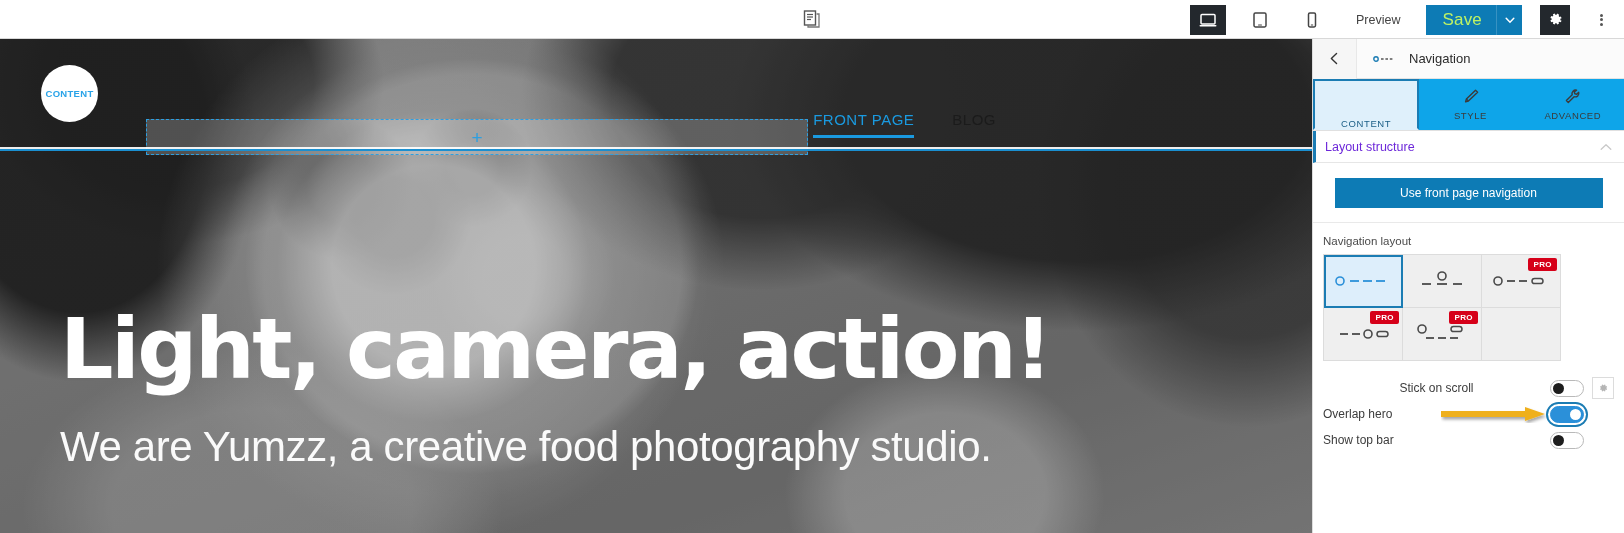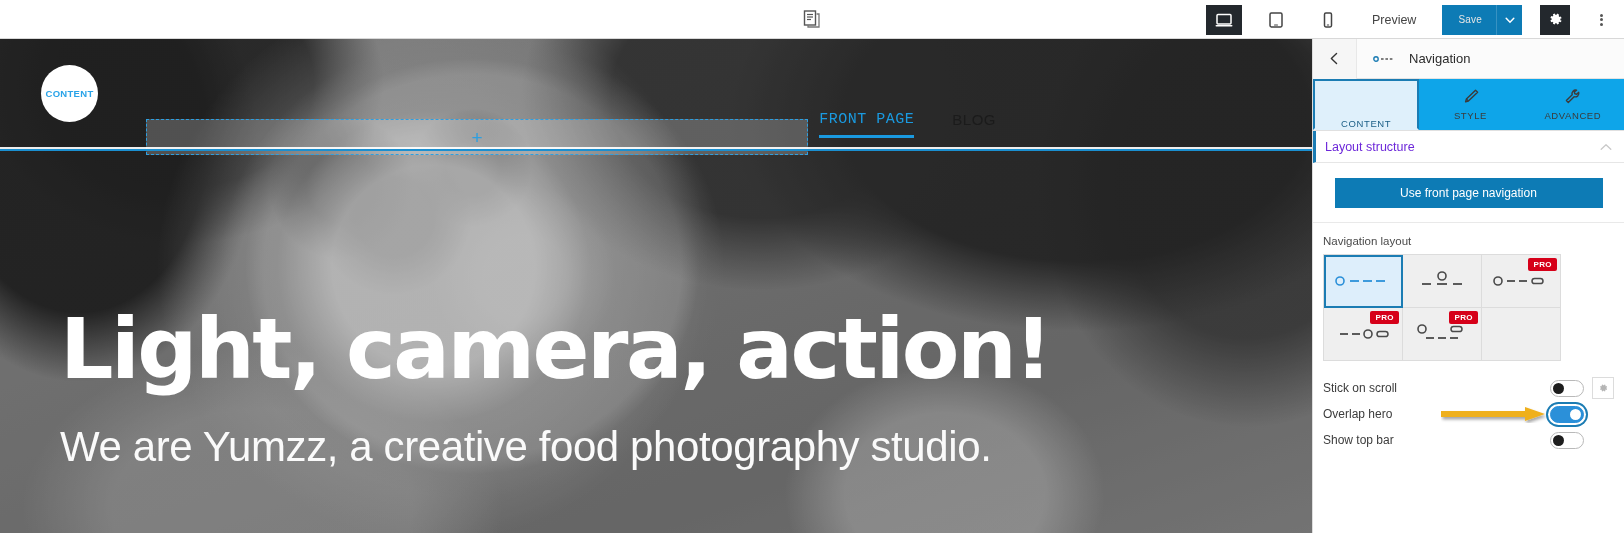--- a/index.html
+++ b/index.html
@@ -44,21 +44,21 @@
     font-size: 12.5px; color: #444; background: transparent;
     border: 0; padding: 0 14px; height: 30px; cursor: pointer;
     font-family: "Liberation Sans", sans-serif;
   }
   .save-group {
     display: flex; align-items: center;
     background: #0d7bb5; height: 30px; margin-left: 4px;
     cursor: pointer;
   }
   .save-label {
-    color: #e5e5e5; font-size: 10px; padding: 0 14px 0 16px;
+    color: #bef264; font-size: 17px; padding: 0 14px 0 16px;
     line-height: 30px; letter-spacing: .2px;
   }
   .save-caret {
     width: 26px; height: 30px;
     display: flex; align-items: center; justify-content: center;
     border-left: 1px solid rgba(255,255,255,.18);
   }
   .gear-btn {
     width: 30px; height: 30px; background: #23282d;
     display: flex; align-items: center; justify-content: center;
@@ -134,21 +134,21 @@
   .nav-links {
     position: absolute; right: 0; top: 72px;
     display: flex; align-items: flex-start; gap: 38px;
     padding-right: 316px;
   }
   .nav-link {
     font-size: 15px; letter-spacing: .5px; cursor: pointer;
     color: #1b1b1b; font-family: "Liberation Sans", sans-serif;
     padding-bottom: 8px;
   }
-  .nav-link.active { color: #1a9ae0; font-family: Liberation Mono, monospace; }
+  .nav-link.active { color: #1a9ae0; }
   .nav-link.active::after {
     content: ""; display: block; height: 3px; background: #1a9ae0;
     margin-top: 7px;
   }
 
   .hero-divider {
     position: absolute; left: 0; top: 108px; width: 1312px;
     height: 5px;
   }
   .hero-divider .white { height: 2px; background: rgba(255,255,255,.92); }
@@ -491,21 +491,21 @@
             <rect x="36" y="4.4" width="11" height="5.2" rx="2.6" fill="none" stroke="#4a4a4a" stroke-width="1.5"></rect>
             <line x1="11" y1="16" x2="19" y2="16" stroke="#4a4a4a" stroke-width="1.8"></line>
             <line x1="23" y1="16" x2="31" y2="16" stroke="#4a4a4a" stroke-width="1.8"></line>
             <line x1="35" y1="16" x2="43" y2="16" stroke="#4a4a4a" stroke-width="1.8"></line>
           </svg>
         </div>
 
         <div class="layout-cell empty"></div>
       </div>
 
-      <div class="toggle-row" style="margin-top:14px;">
+      <div class="toggle-row" style="margin-top:14px;text-align:center;">
         <span class="toggle-label">Stick on scroll</span>
         <span class="switch">
           <i class="knob"></i>
         </span>
         <span class="switch-gear">
           <svg width="12" height="12" viewBox="0 0 20 20">
             <path fill="#b5b5b5" d="M10 6.6a3.4 3.4 0 1 0 0 6.8 3.4 3.4 0 0 0 0-6.8zm0 5a1.6 1.6 0 1 1 0-3.2 1.6 1.6 0 0 1 0 3.2z"></path>
             <path fill="#b5b5b5" d="M17 11.2l-1.4-.5a5.6 5.6 0 0 0 0-1.4l1.4-.5-.8-2-1.4.6a5.7 5.7 0 0 0-1-1l.6-1.4-2-.8-.6 1.4a5.6 5.6 0 0 0-1.5 0L9.6 4.2l-2 .8.6 1.4a5.7 5.7 0 0 0-1 1L5.8 6.8l-.8 2 1.4.5a5.6 5.6 0 0 0 0 1.4l-1.4.5.8 2 1.4-.6a5.7 5.7 0 0 0 1 1l-.6 1.4 2 .8.6-1.4a5.6 5.6 0 0 0 1.5 0l.5 1.4 2-.8-.6-1.4a5.7 5.7 0 0 0 1-1l1.4.6z"></path>
           </svg>
         </span>

